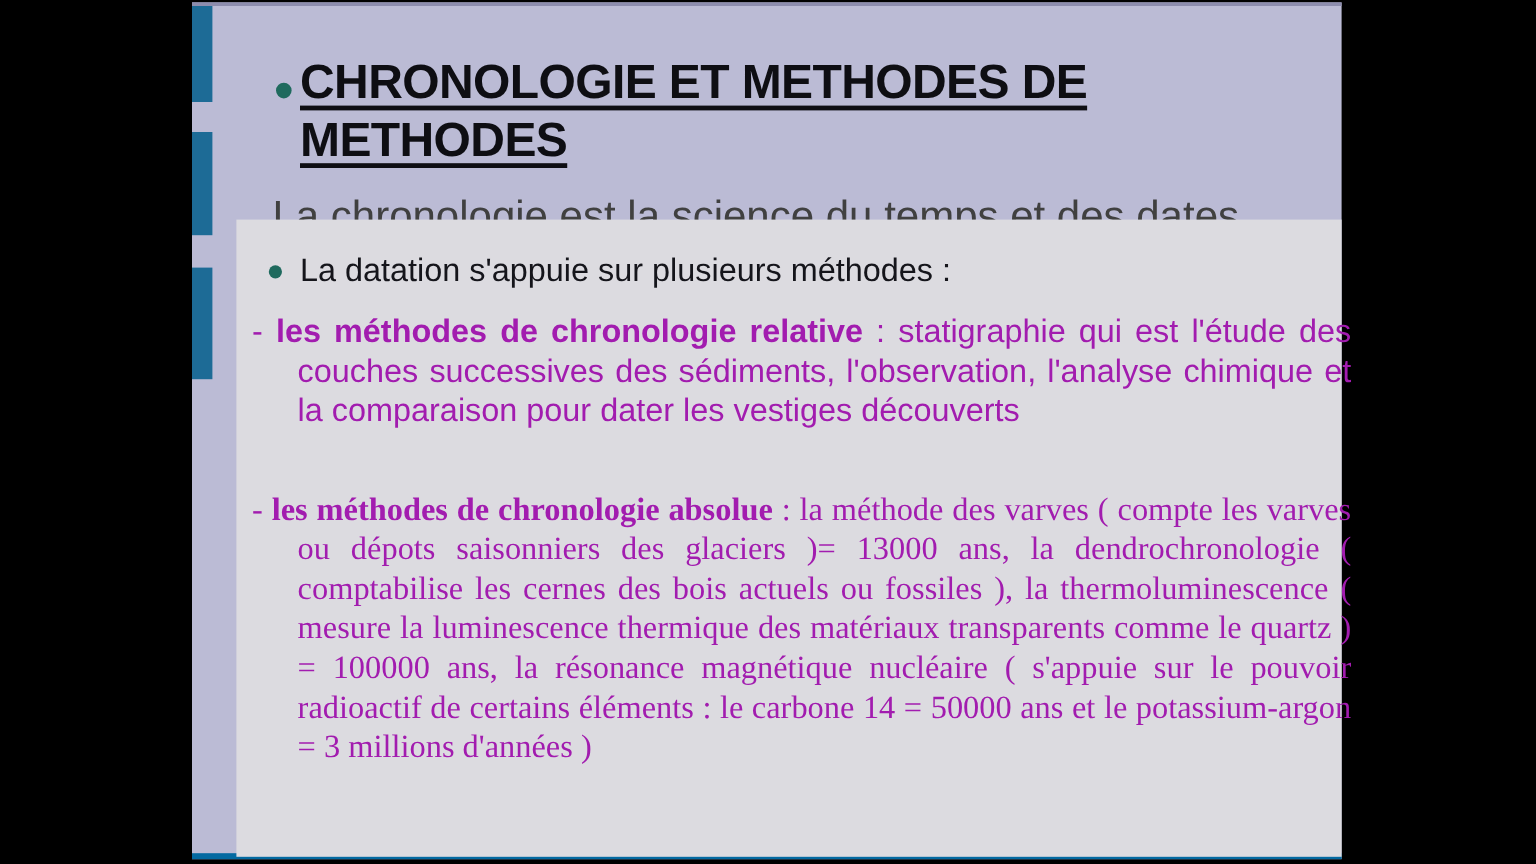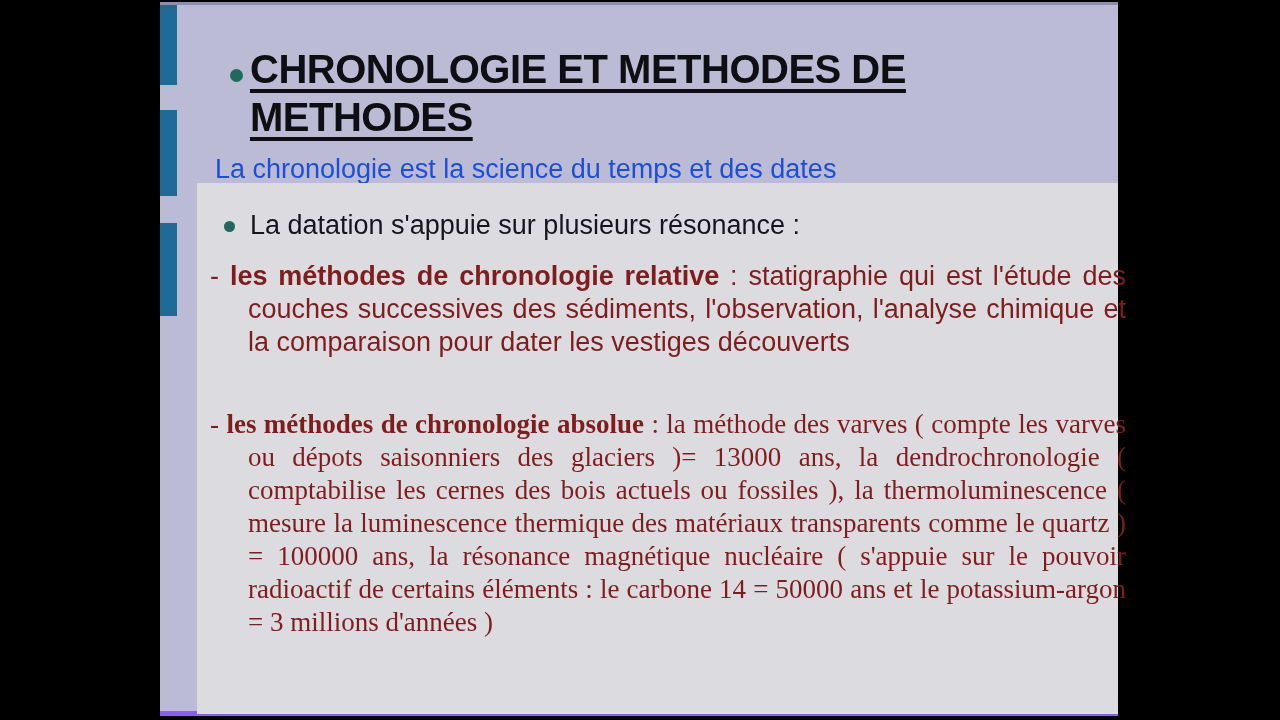--- a/index.html
+++ b/index.html
@@ -16,21 +16,21 @@
     overflow: hidden;
   }
   .slide {
     position: absolute;
     left: 160px;
     top: 2px;
     width: 958px;
     height: 714px;
     background: #bbbbd5;
     border-top: 3px solid #8d8dae;
-    border-bottom: 5px solid #8b5cf6;
+    border-bottom: 5px solid #0369a1;
     box-sizing: border-box;
   }
   .accent-bar {
     position: absolute;
     left: 0;
     width: 17px;
     background: #1d6b96;
   }
   .bar-1 { top: 0;     height: 80px; }
   .bar-2 { top: 105px; height: 86px; }
@@ -58,24 +58,24 @@
     color: #0e0e13;
     text-decoration: underline;
     text-decoration-thickness: 4px;
     text-underline-offset: 6px;
   }
   .subtitle {
     position: absolute;
     left: 55px;
     top: 148px;
     width: 760px;
-    margin: 0;
-    font-size: 27px;
+    margin: 12px;
+    font-size: 35px;
     line-height: 32px;
-    color: #1d4ed8;
+    color: #404040;
     white-space: nowrap;
   }
   .content-box {
     position: absolute;
     left: 37px;
     top: 178px;
     width: 921px;
     height: 531px;
     background: #dcdbe0;
   }
@@ -101,21 +101,21 @@
   .para {
     position: absolute;
     left: 13px;
     width: 878px;
     margin: 0;
     padding-left: 38px;
     text-indent: -38px;
     box-sizing: content-box;
     font-size: 27px;
     line-height: 33px;
-    color: #7f1d1d;
+    color: #a21caf;
     text-align: justify;
     text-align-last: left;
   }
   .para-1 { top: 77px; }
   .para-2 { top: 225px; font-family: Liberation Serif, serif; }
   .para .b { font-weight: bold; }
 </style>
 </head>
 <body>
 
@@ -129,21 +129,21 @@
     <span class="title-bullet"></span>
     <h1 class="slide-title"><span>CHRONOLOGIE ET METHODES DE</span><br>
       <span>METHODES</span>
     </h1>
 
     <p class="subtitle">La chronologie est la science du temps et des dates</p>
 
     <div class="content-box">
 
       <span class="list-bullet"></span>
-      <p class="list-text">La datation s'appuie sur plusieurs résonance :</p>
+      <p class="list-text">La datation s'appuie sur plusieurs méthodes :</p>
 
       <p class="para para-1"><span>- </span><span class="b">les méthodes de chronologie relative</span><span> : statigraphie qui est l'étude des couches successives des sédiments, l'observation, l'analyse chimique et la comparaison pour dater les vestiges découverts</span></p>
 
       <p class="para para-2"><span>- </span><span class="b">les méthodes de chronologie absolue</span><span> : la méthode des varves ( compte les varves ou dépots saisonniers des glaciers )= 13000 ans, la dendrochronologie ( comptabilise les cernes des bois actuels ou fossiles ), la thermoluminescence ( mesure la luminescence thermique des matériaux transparents comme le quartz ) = 100000 ans, la résonance magnétique nucléaire ( s'appuie sur le pouvoir radioactif de certains éléments : le carbone 14 = 50000 ans et le potassium-argon = 3 millions d'années )</span></p>
 
     </div>
   </div>
 </div>
 
 </body></html>

